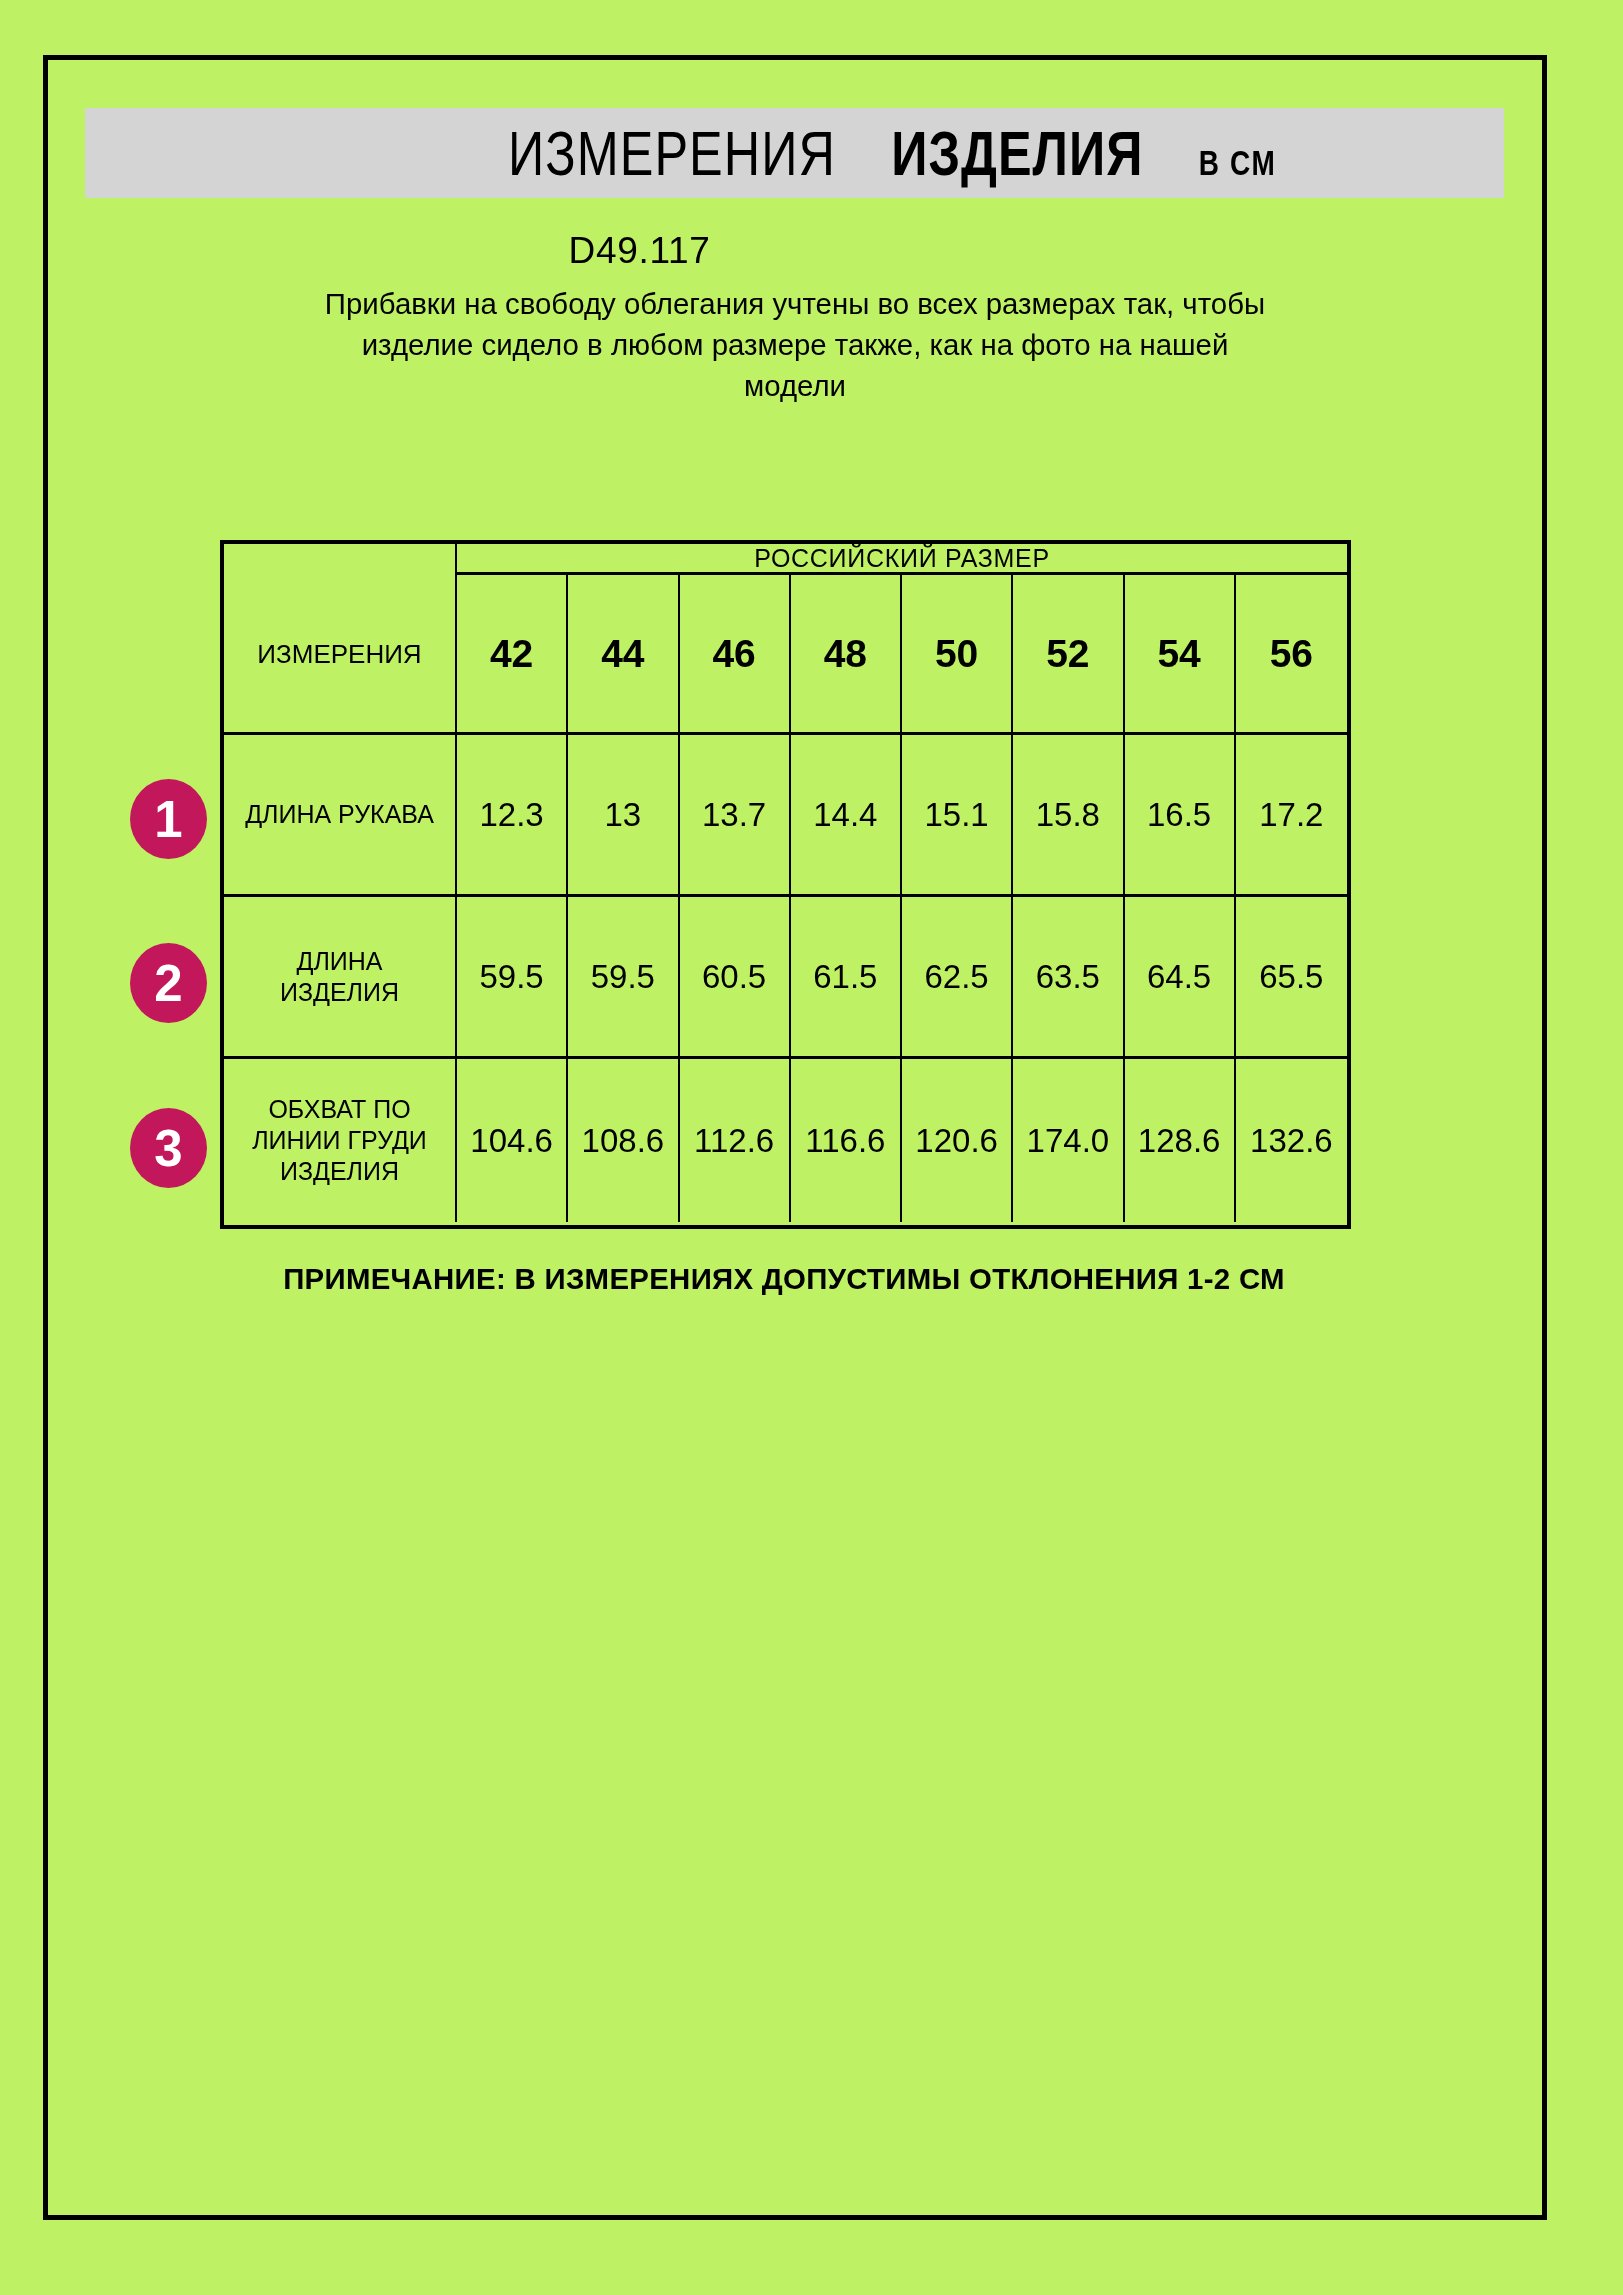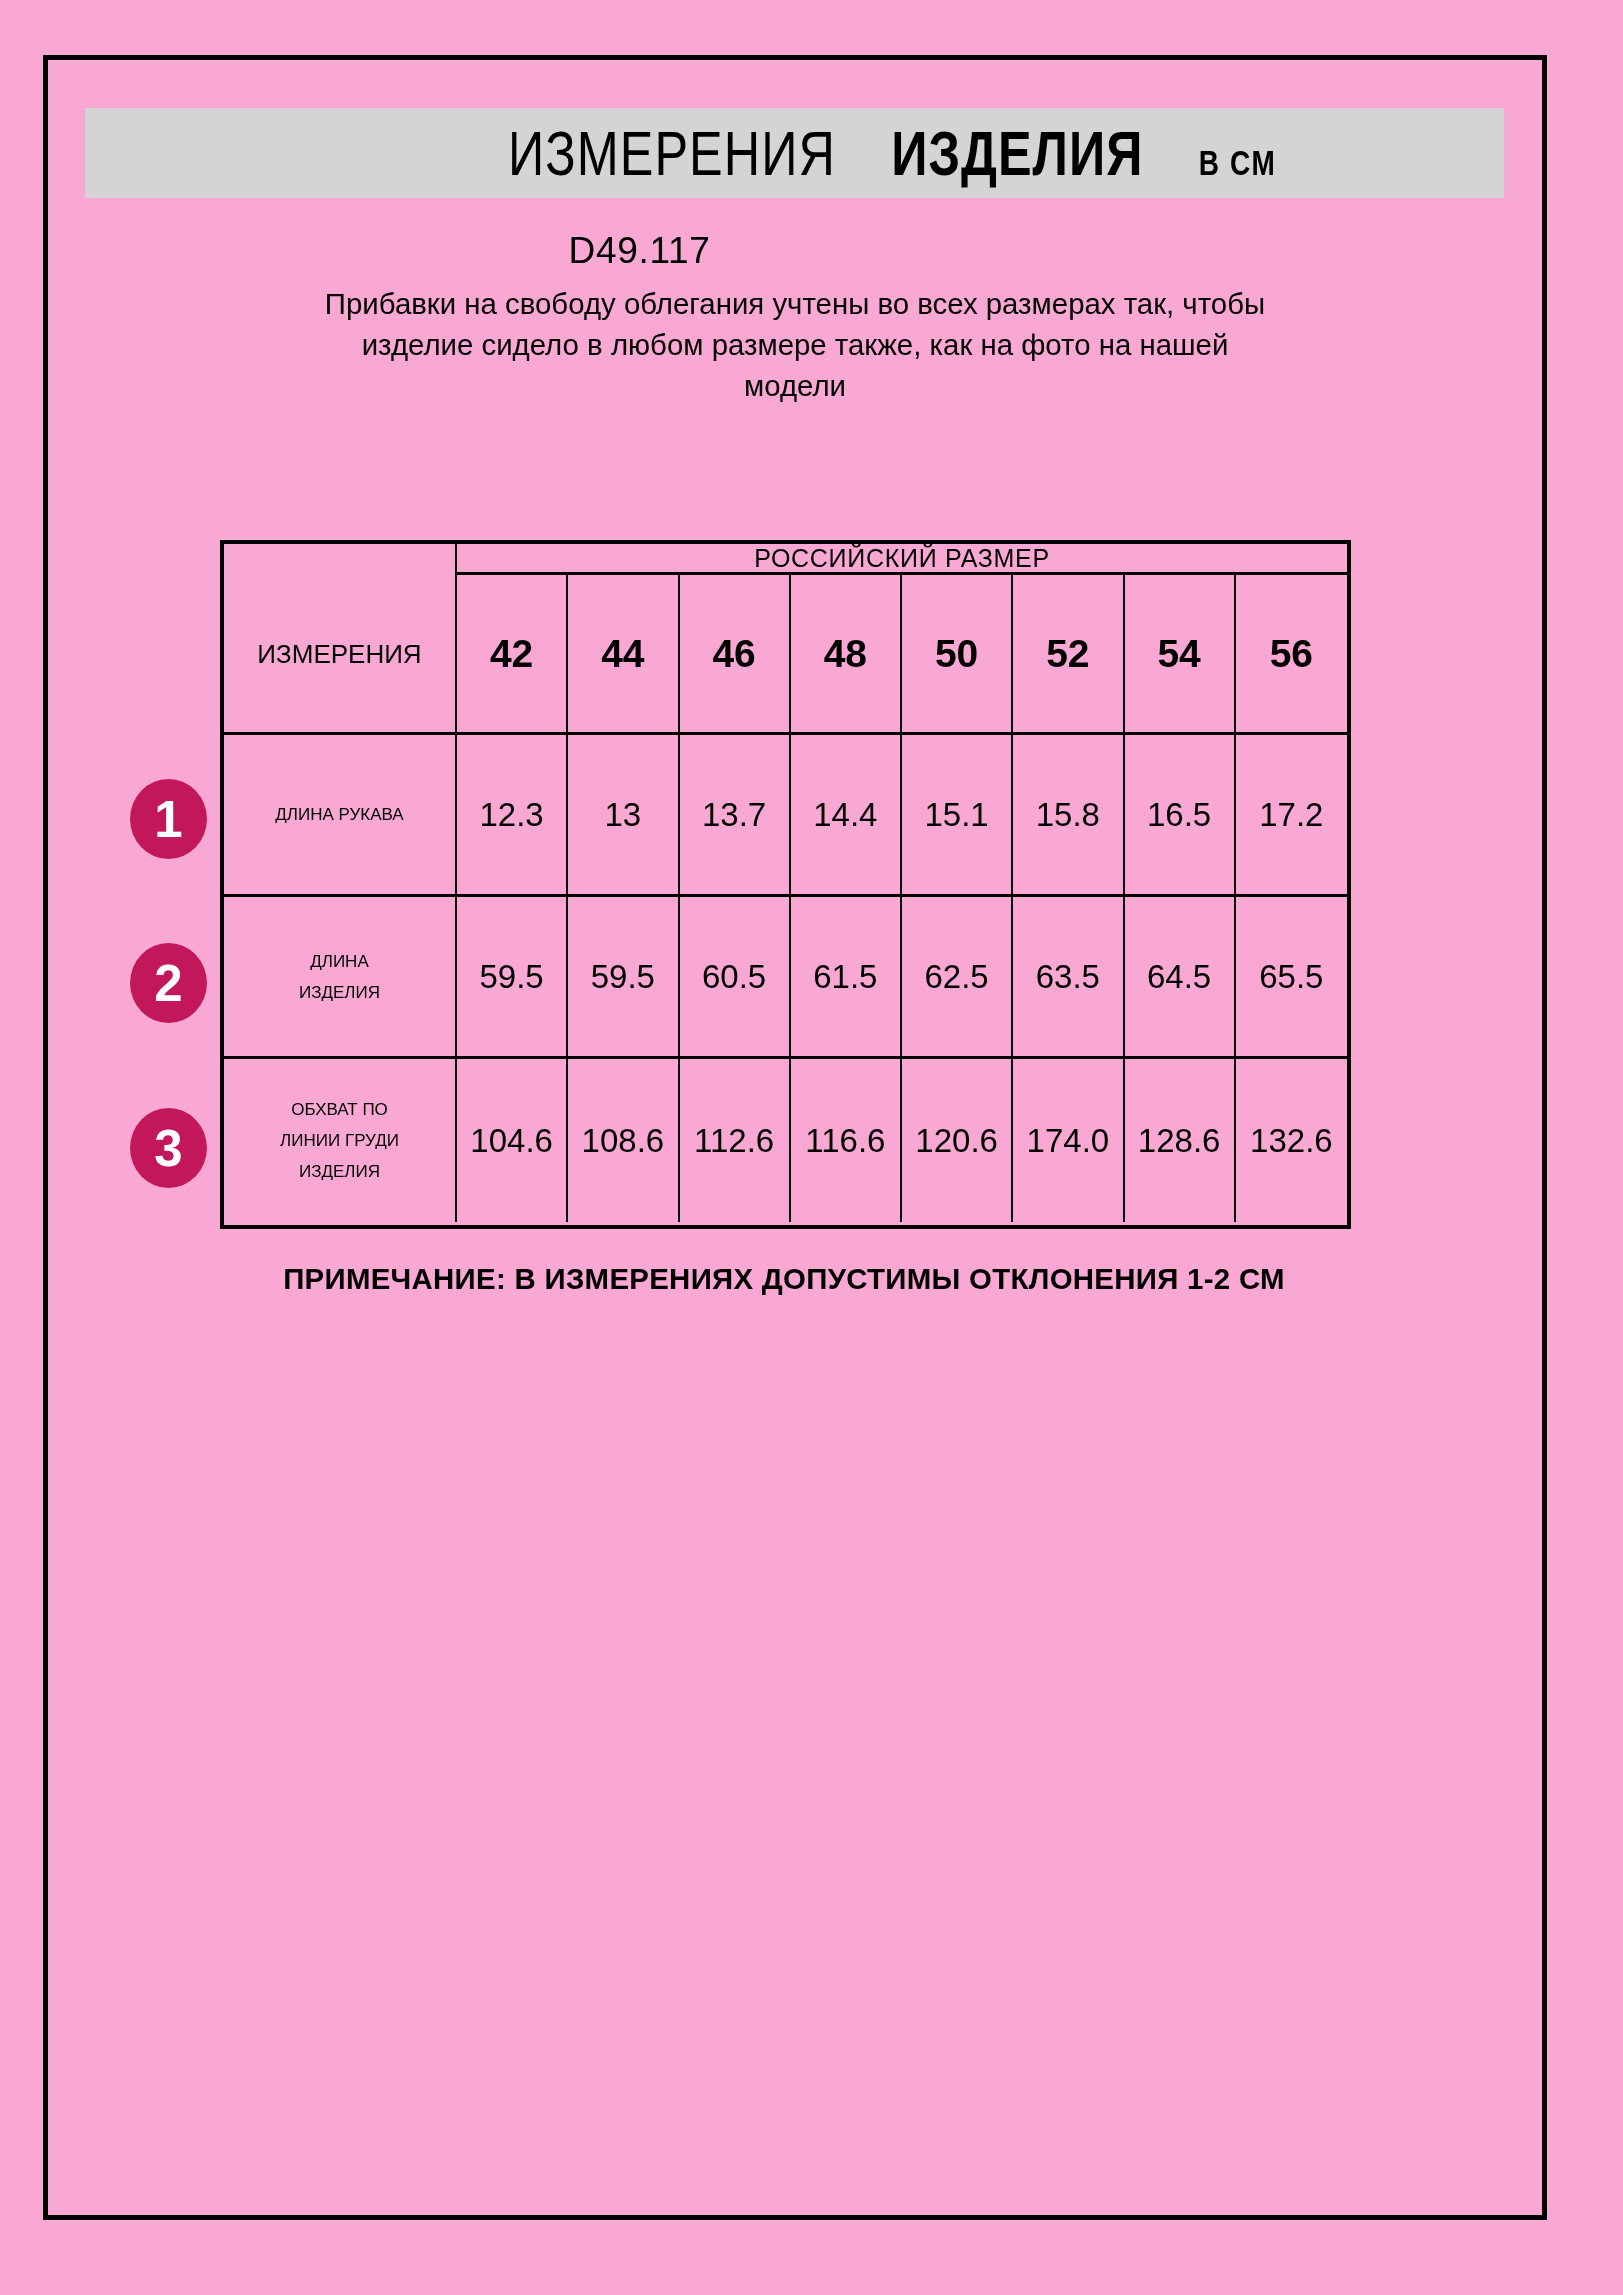--- a/index.html
+++ b/index.html
@@ -6,21 +6,21 @@
     margin: 0;
     padding: 0;
     background: #ffffff;
     font-family: "Liberation Sans", sans-serif;
     color: #000;
   }
   .page {
     position: relative;
     width: 1623px;
     height: 2295px;
-    background: #f9a8d4;
+    background: #bef264;
     overflow: hidden;
   }
   .frame {
     position: absolute;
     left: 43px;
     top: 55px;
     width: 1504px;
     height: 2165px;
     border: 5.2px solid #000;
     box-sizing: border-box;
@@ -113,21 +113,21 @@
     border-right: 2.6px solid #000;
     border-bottom: 3.9px solid #000;
     font-size: 39px;
     font-weight: 700;
   }
   .size-cell.last { border-right: none; }
   .row-label {
     grid-column: 1;
     border-right: 2.6px solid #000;
     border-bottom: 3.9px solid #000;
-    font-size: 17px;
+    font-size: 25px;
     line-height: 31px;
     padding: 0 6.5px;
   }
   .value-cell {
     border-right: 2.6px solid #000;
     border-bottom: 3.9px solid #000;
     font-size: 33px;
     font-weight: 400;
   }
   .value-cell.last-col { border-right: none; }

